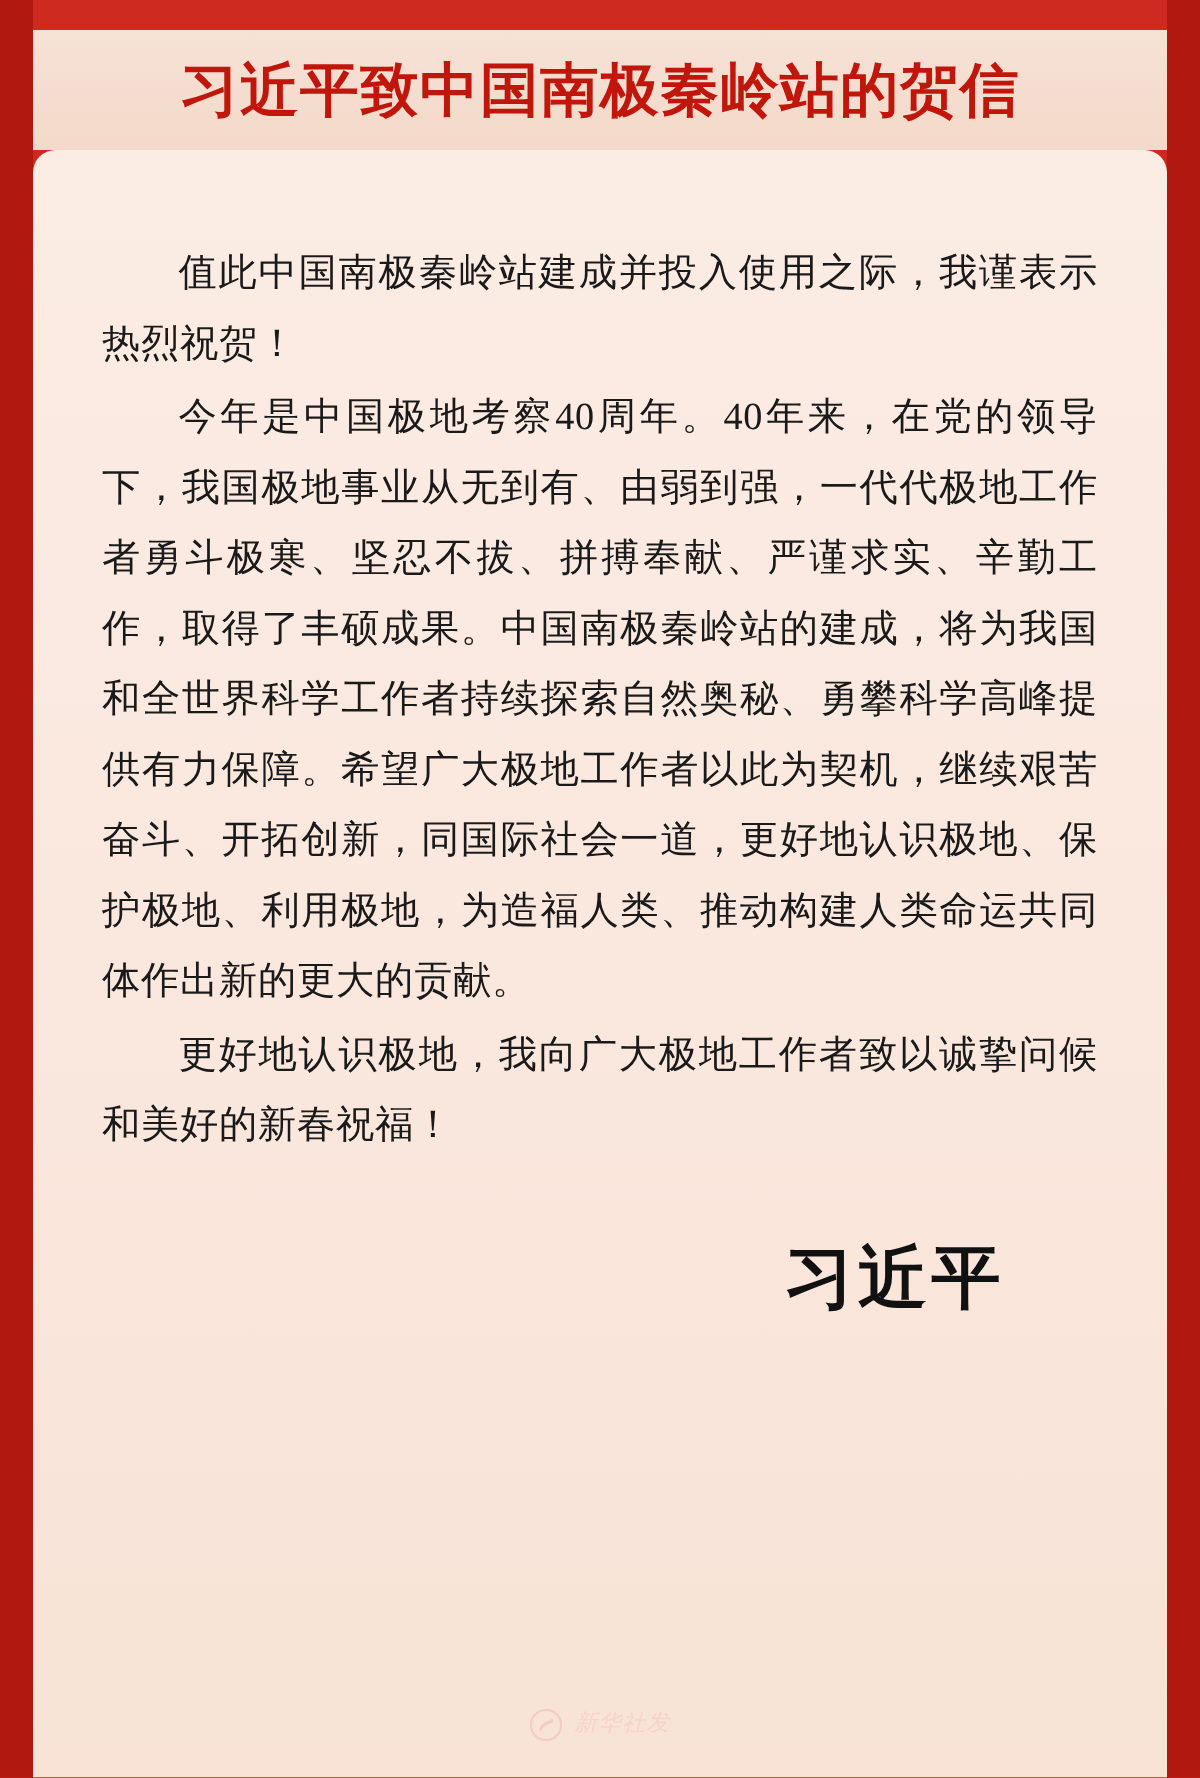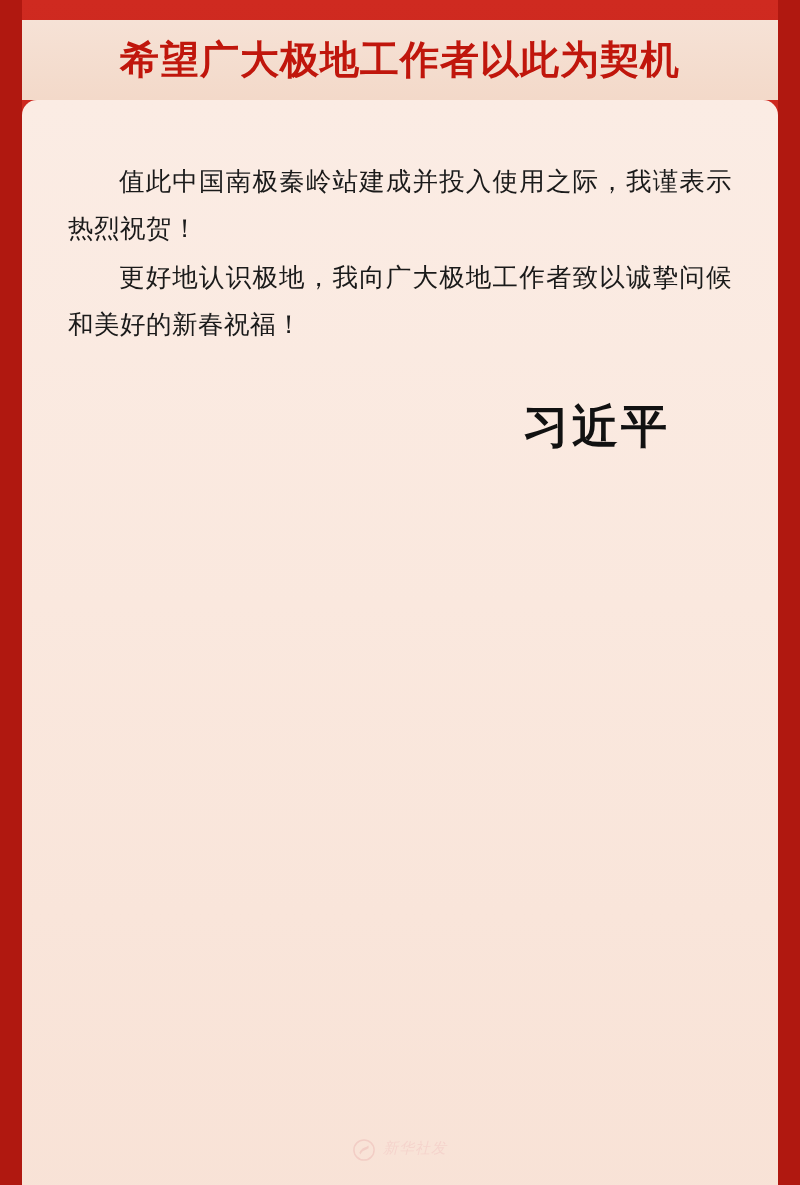--- a/index.html
+++ b/index.html
@@ -143,25 +143,26 @@
 
 <div class="poster">
   <div class="env-left"></div>
   <div class="env-right"></div>
   <div class="env-bottom"></div>
   <div class="env-mid"></div>
   <div class="edge-left"></div>
   <div class="edge-right"></div>
 
   <div class="title-band">
-    <div class="title">希望广大极地工作者以此为契机</div>
+    <div class="title">习近平致中国南极秦岭站的贺信</div>
   </div>
 
   <div class="sheet">
     <p>值此中国南极秦岭站建成并投入使用之际，我谨表示热烈祝贺！</p>
+    <p>今年是中国极地考察40周年。40年来，在党的领导下，我国极地事业从无到有、由弱到强，一代代极地工作者勇斗极寒、坚忍不拔、拼搏奉献、严谨求实、辛勤工作，取得了丰硕成果。中国南极秦岭站的建成，将为我国和全世界科学工作者持续探索自然奥秘、勇攀科学高峰提供有力保障。希望广大极地工作者以此为契机，继续艰苦奋斗、开拓创新，同国际社会一道，更好地认识极地、保护极地、利用极地，为造福人类、推动构建人类命运共同体作出新的更大的贡献。</p>
     <p>更好地认识极地，我向广大极地工作者致以诚挚问候和美好的新春祝福！</p>
 
     <div class="signature">
       <span class="name">习近平</span>
     </div>
   </div>
 
   <div class="credit">
     <span class="logo-mark">
       <svg viewBox="0 0 24 24" width="22" height="22" aria-hidden="true">

